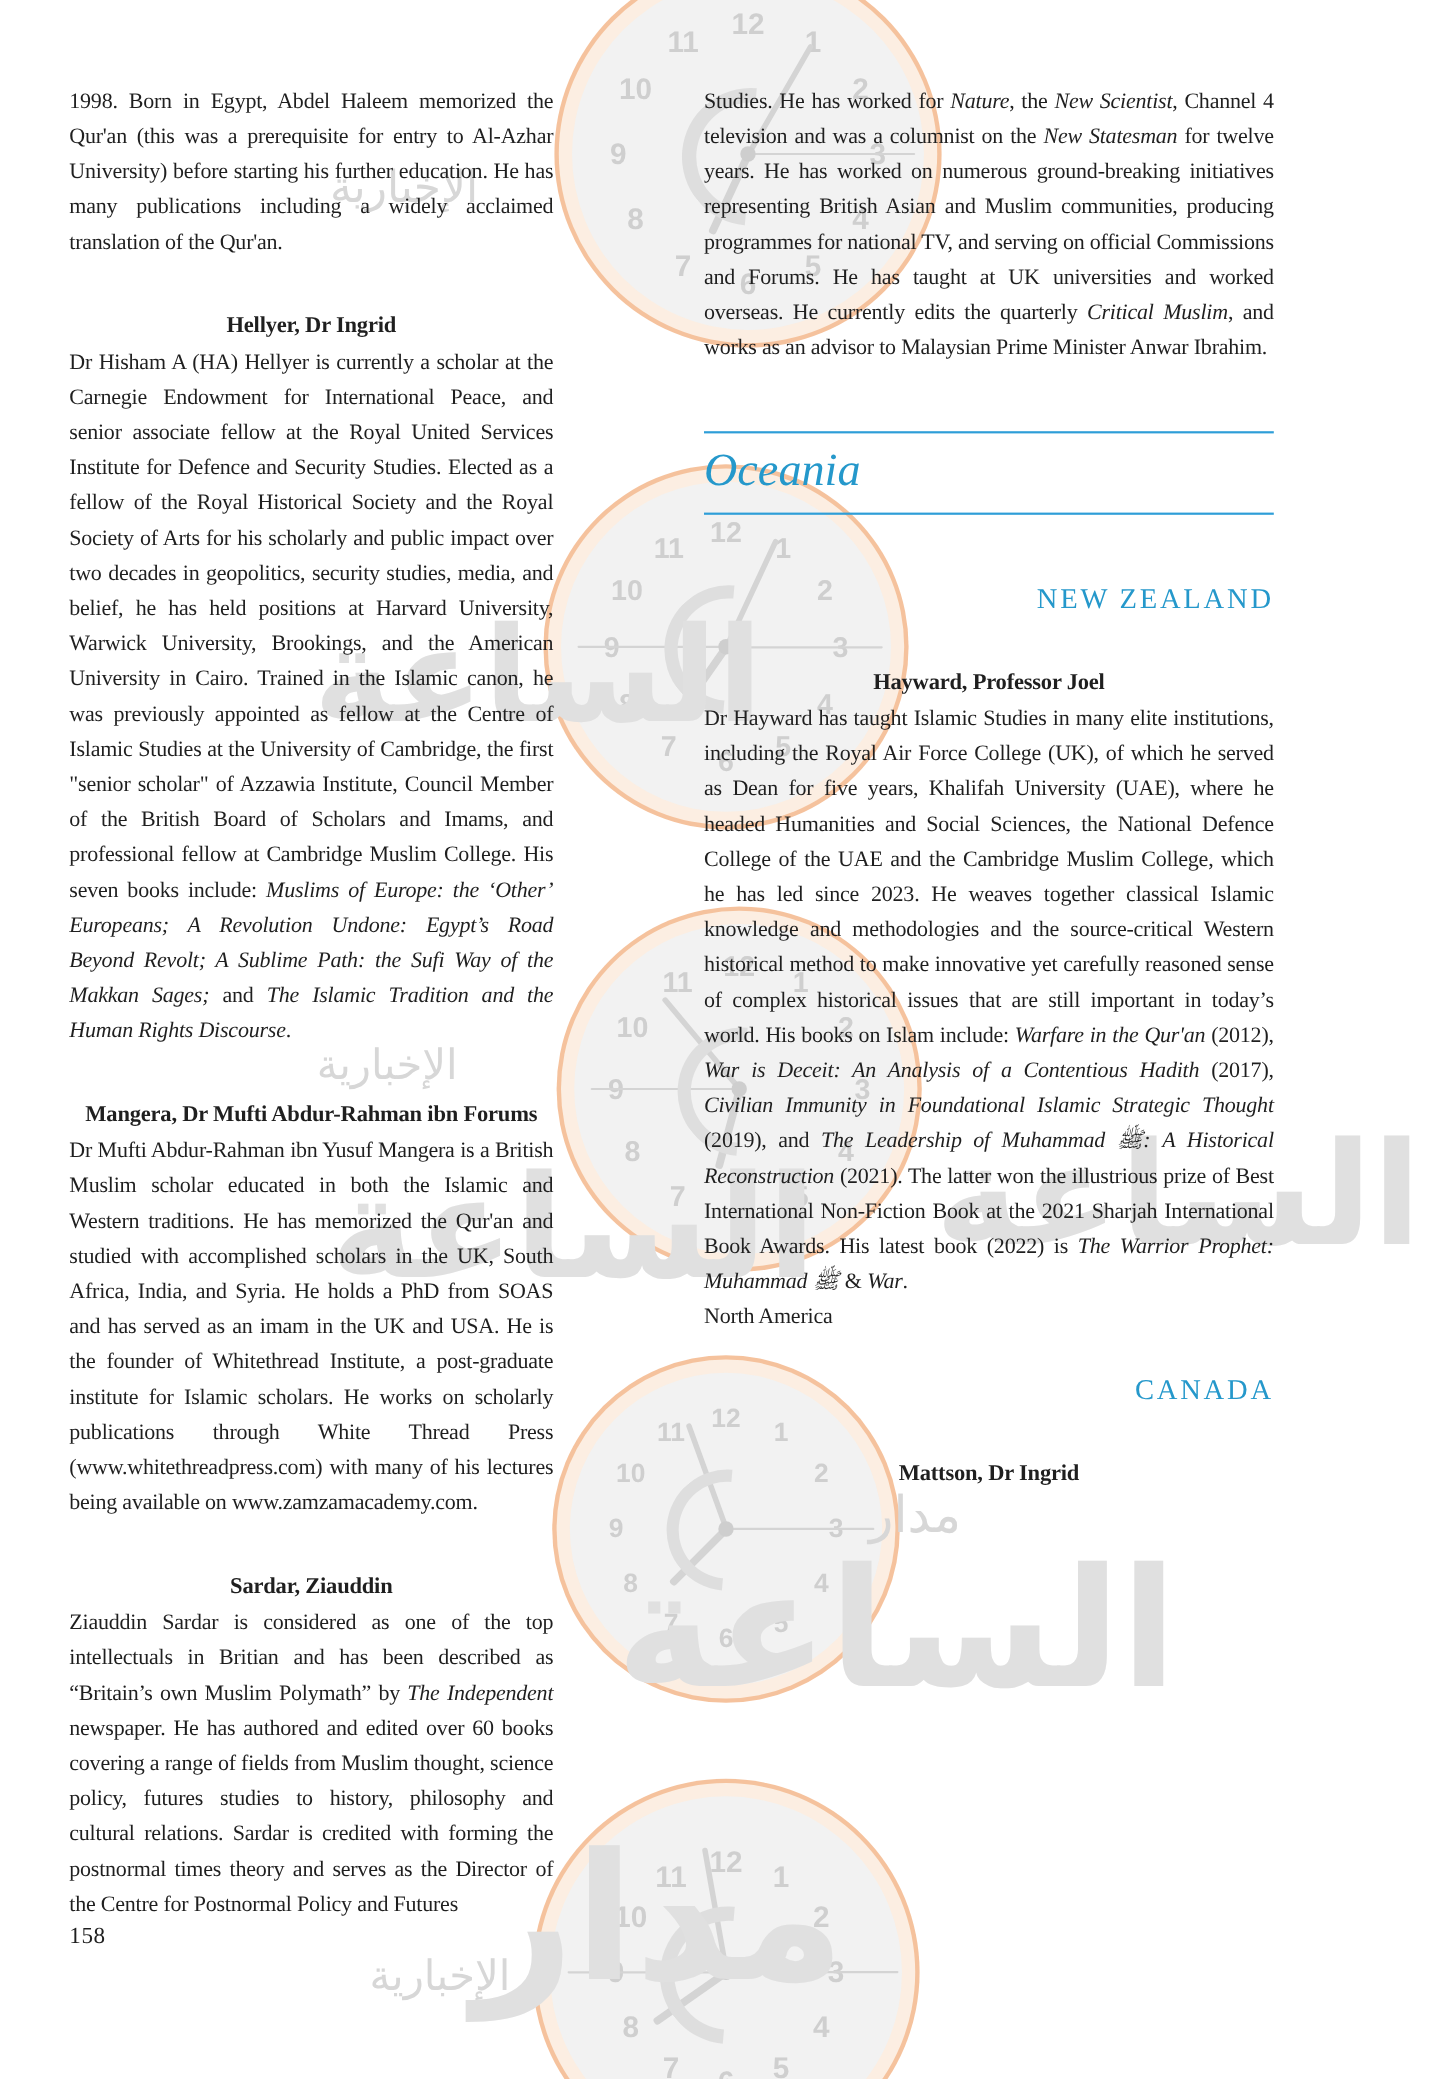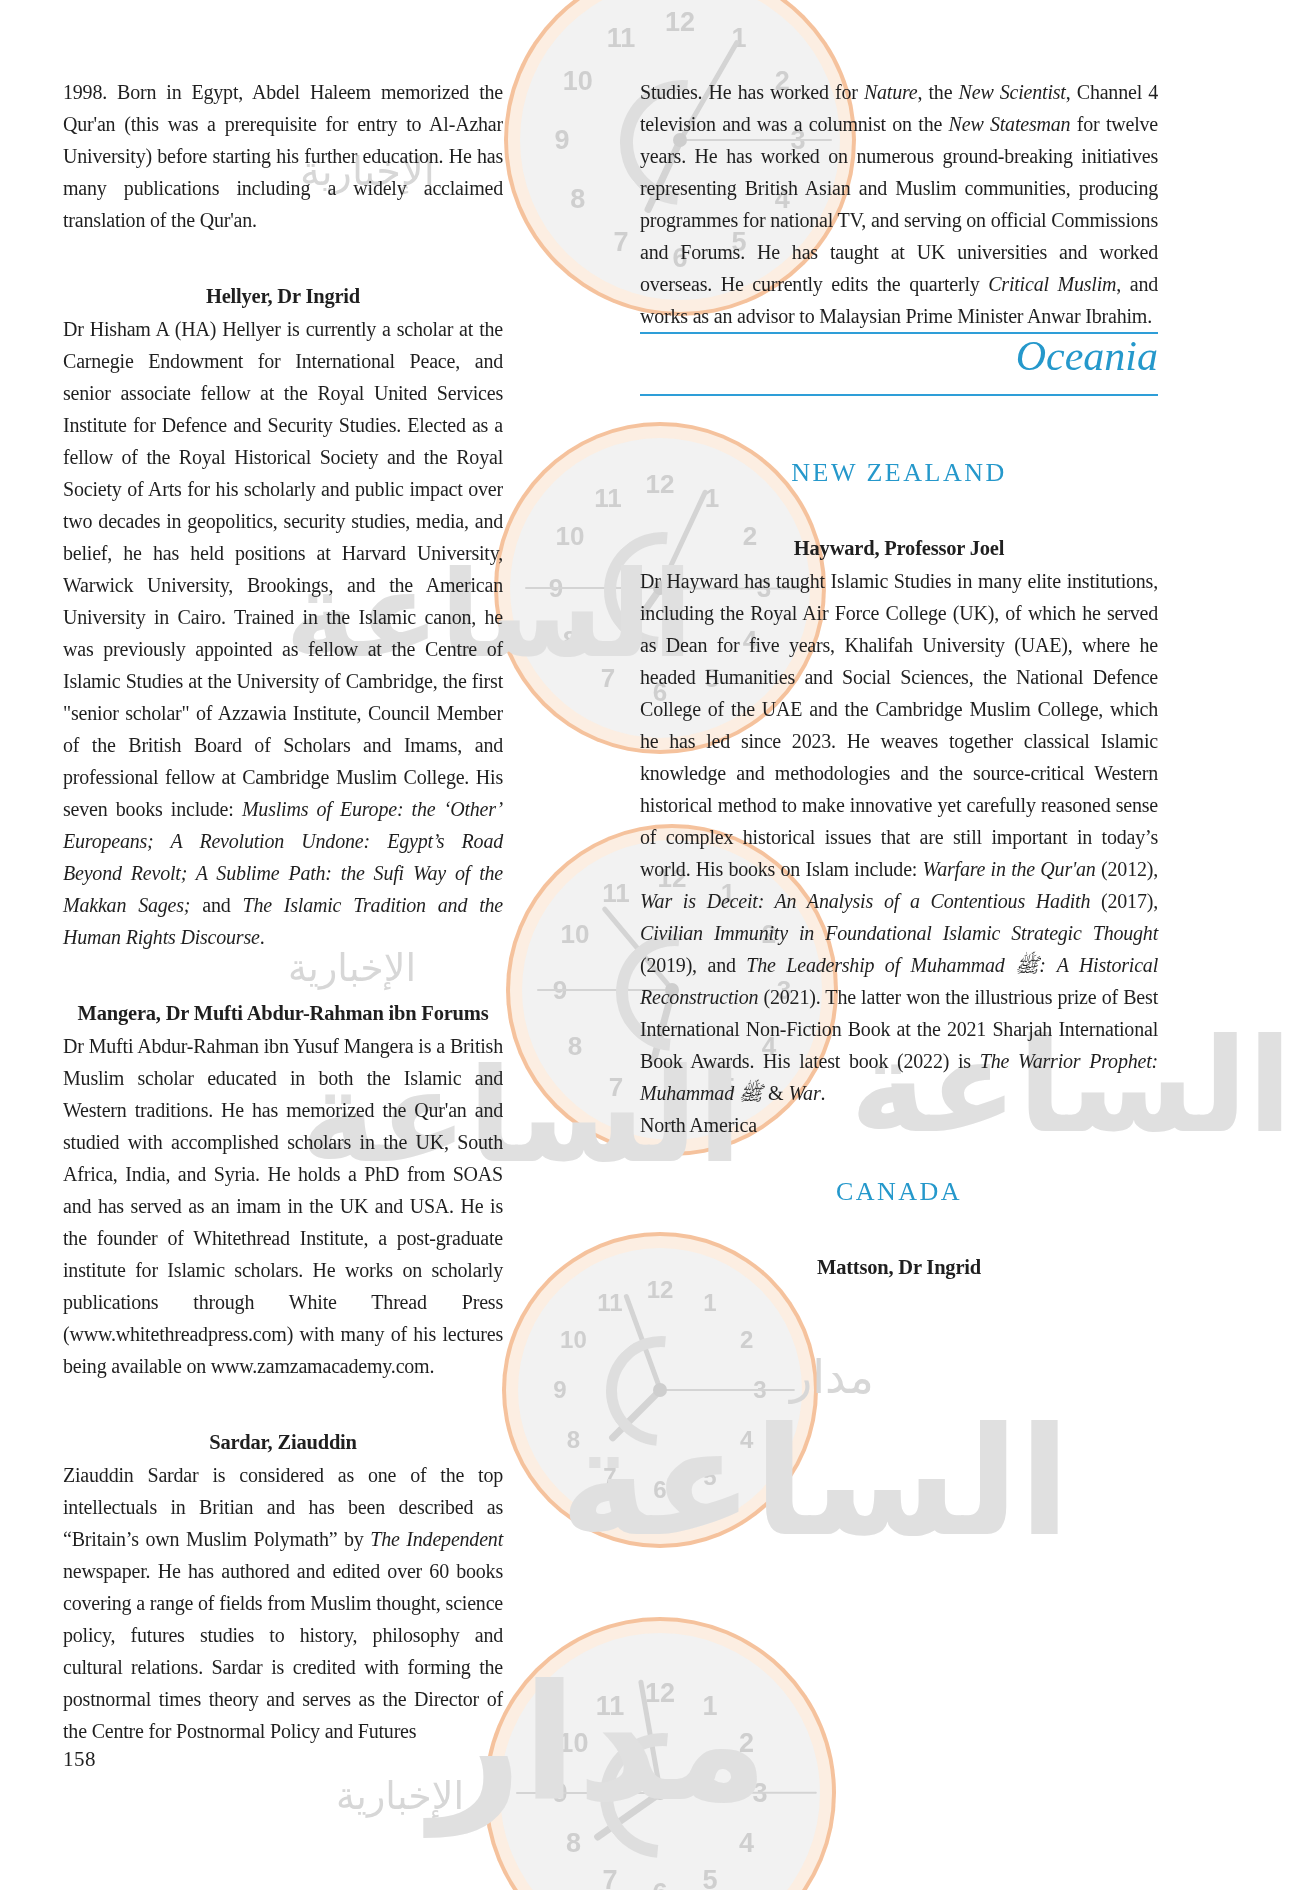--- a/index.html
+++ b/index.html
@@ -37,29 +37,29 @@
   p.body{
     margin:0;font-size:20px;line-height:32px;text-align:justify;
     letter-spacing:-0.2px;
   }
   h3.entry{
     margin:44px 0 0 0;font-size:20.5px;line-height:33px;font-weight:bold;
     text-align:center;letter-spacing:-0.2px;
   }
   h3.entry + p.body{margin-top:0;}
   .region{
-    border-top:2px solid var(--rule);border-bottom:2px solid var(--rule);
-    padding:0 0 16px;text-align:right;
+    margin-top:60px;border-top:2px solid var(--rule);border-bottom:2px solid var(--rule);
+    padding:12px 0 16px;text-align:left;
   }
   .region-title{
     font-size:42px;line-height:44px;font-style:italic;color:var(--accent);
     font-family:"Liberation Serif",serif;
   }
   .country{
-    margin-top:62px;text-align:center;font-size:26px;line-height:30px;
+    margin-top:62px;text-align:right;font-size:26px;line-height:30px;
     color:var(--accent);letter-spacing:2.5px;
   }
   .country.canada{margin-top:36px;}
   .orphan{margin-top:0;}
   .pagenum{font-size:21px;letter-spacing:.5px;}
 </style>
 </head>
 <body>
 
 <div class="page">

